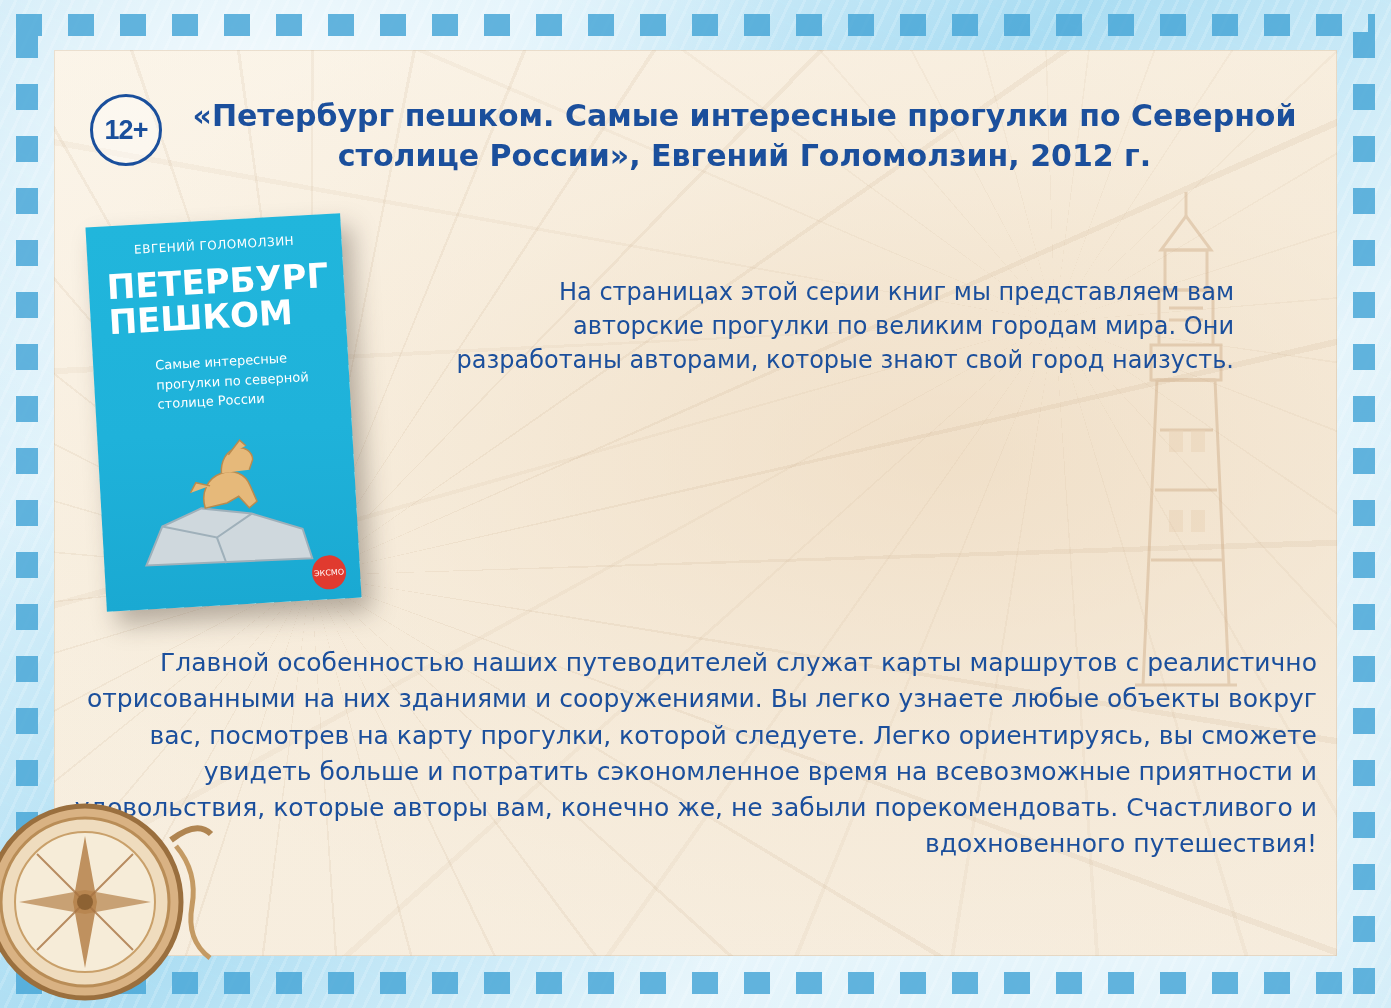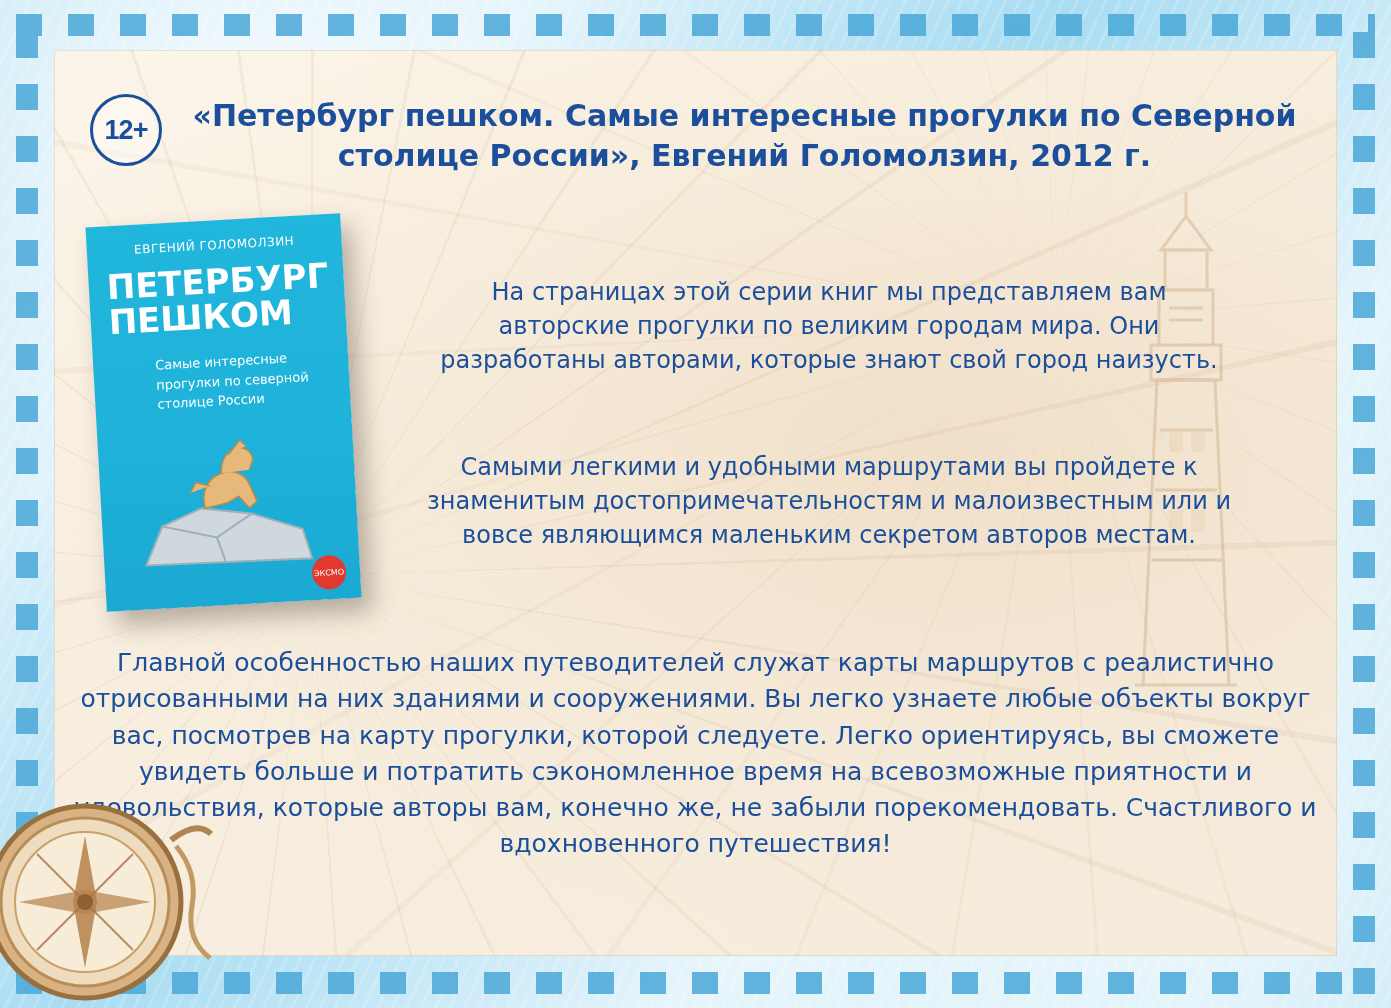--- a/index.html
+++ b/index.html
@@ -189,21 +189,21 @@
     align-items: center;
     justify-content: center;
     font-family: "DejaVu Sans", sans-serif;
   }
 
   .para {
     position: absolute;
     color: #1b4f9c;
     font-size: 24px;
     line-height: 1.42;
-    text-align: center;
+    text-align: right;
     font-family: "DejaVu Sans", sans-serif;
   }
   .para-1 {
     left: 370px;
     width: 810px;
     top: 225px;
   }
   .para-2 {
     left: 370px;
     width: 810px;
@@ -276,21 +276,20 @@
             <path d="M74 96 C70 80 78 66 92 62 C104 58 116 64 120 76 L126 92 L118 98 L108 86 L96 92 Z"></path>
             <path d="M92 62 C92 50 98 40 108 38 C116 36 124 42 124 50 L120 60"></path>
             <path d="M100 44 L112 30 L118 36"></path>
             <path d="M80 74 L66 70 L60 80"></path>
           </g>
         </svg>
         <div class="bc-logo">ЭКСМО</div>
       </div>
 
       <div class="para para-1">На страницах этой серии книг мы представляем вам авторские прогулки по великим городам мира. Они разработаны авторами, которые знают свой город наизусть.</div>
-      <div class="para para-2">Самыми легкими и удобными маршрутами вы пройдете к знаменитым достопримечательностям и малоизвестным или и вовсе являющимся маленьким секретом авторов местам.</div>
       <div class="para para-3">Главной особенностью наших путеводителей служат карты маршрутов с реалистично отрисованными на них зданиями и сооружениями. Вы легко узнаете любые объекты вокруг вас, посмотрев на карту прогулки, которой следуете. Легко ориентируясь, вы сможете увидеть больше и потратить сэкономленное время на всевозможные приятности и удовольствия, которые авторы вам, конечно же, не забыли порекомендовать. Счастливого и вдохновенного путешествия!</div>
 
     </div>
   </div>
 
   <svg class="compass" viewBox="0 0 300 250">
     <g transform="translate(95,130)">
       <circle r="96" fill="#d9b283" stroke="#9a6f3e" stroke-width="5"></circle>
       <circle r="84" fill="#efdcbe" stroke="#b98d57" stroke-width="3"></circle>
       <circle r="70" fill="#f6ecd8" stroke="#c9a06a" stroke-width="2"></circle>

